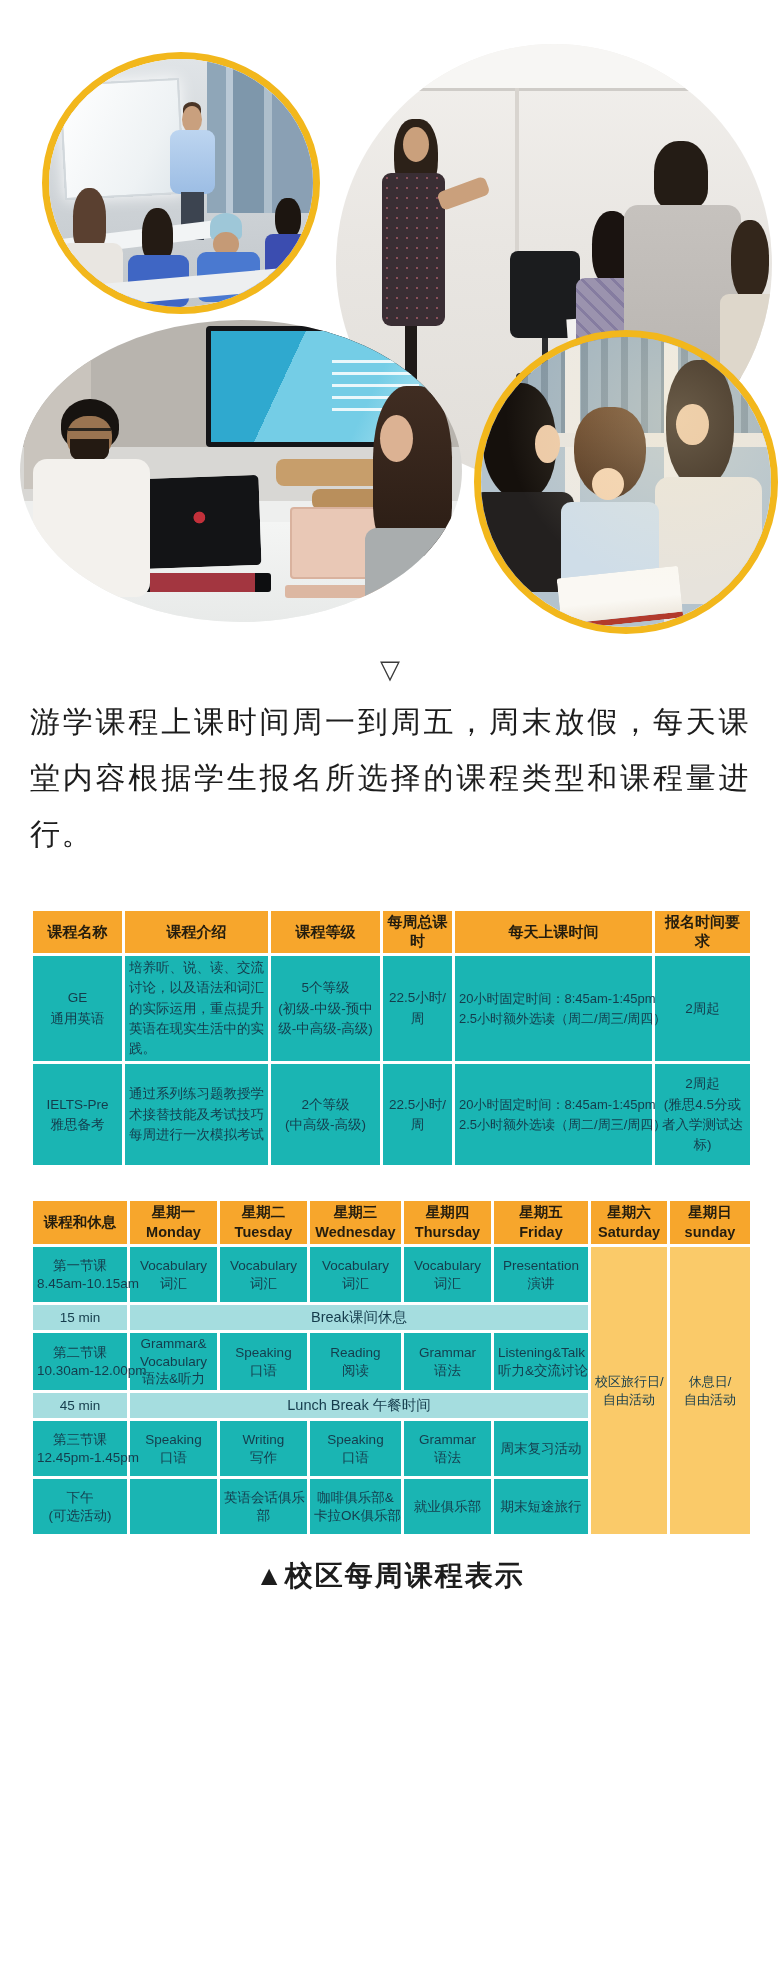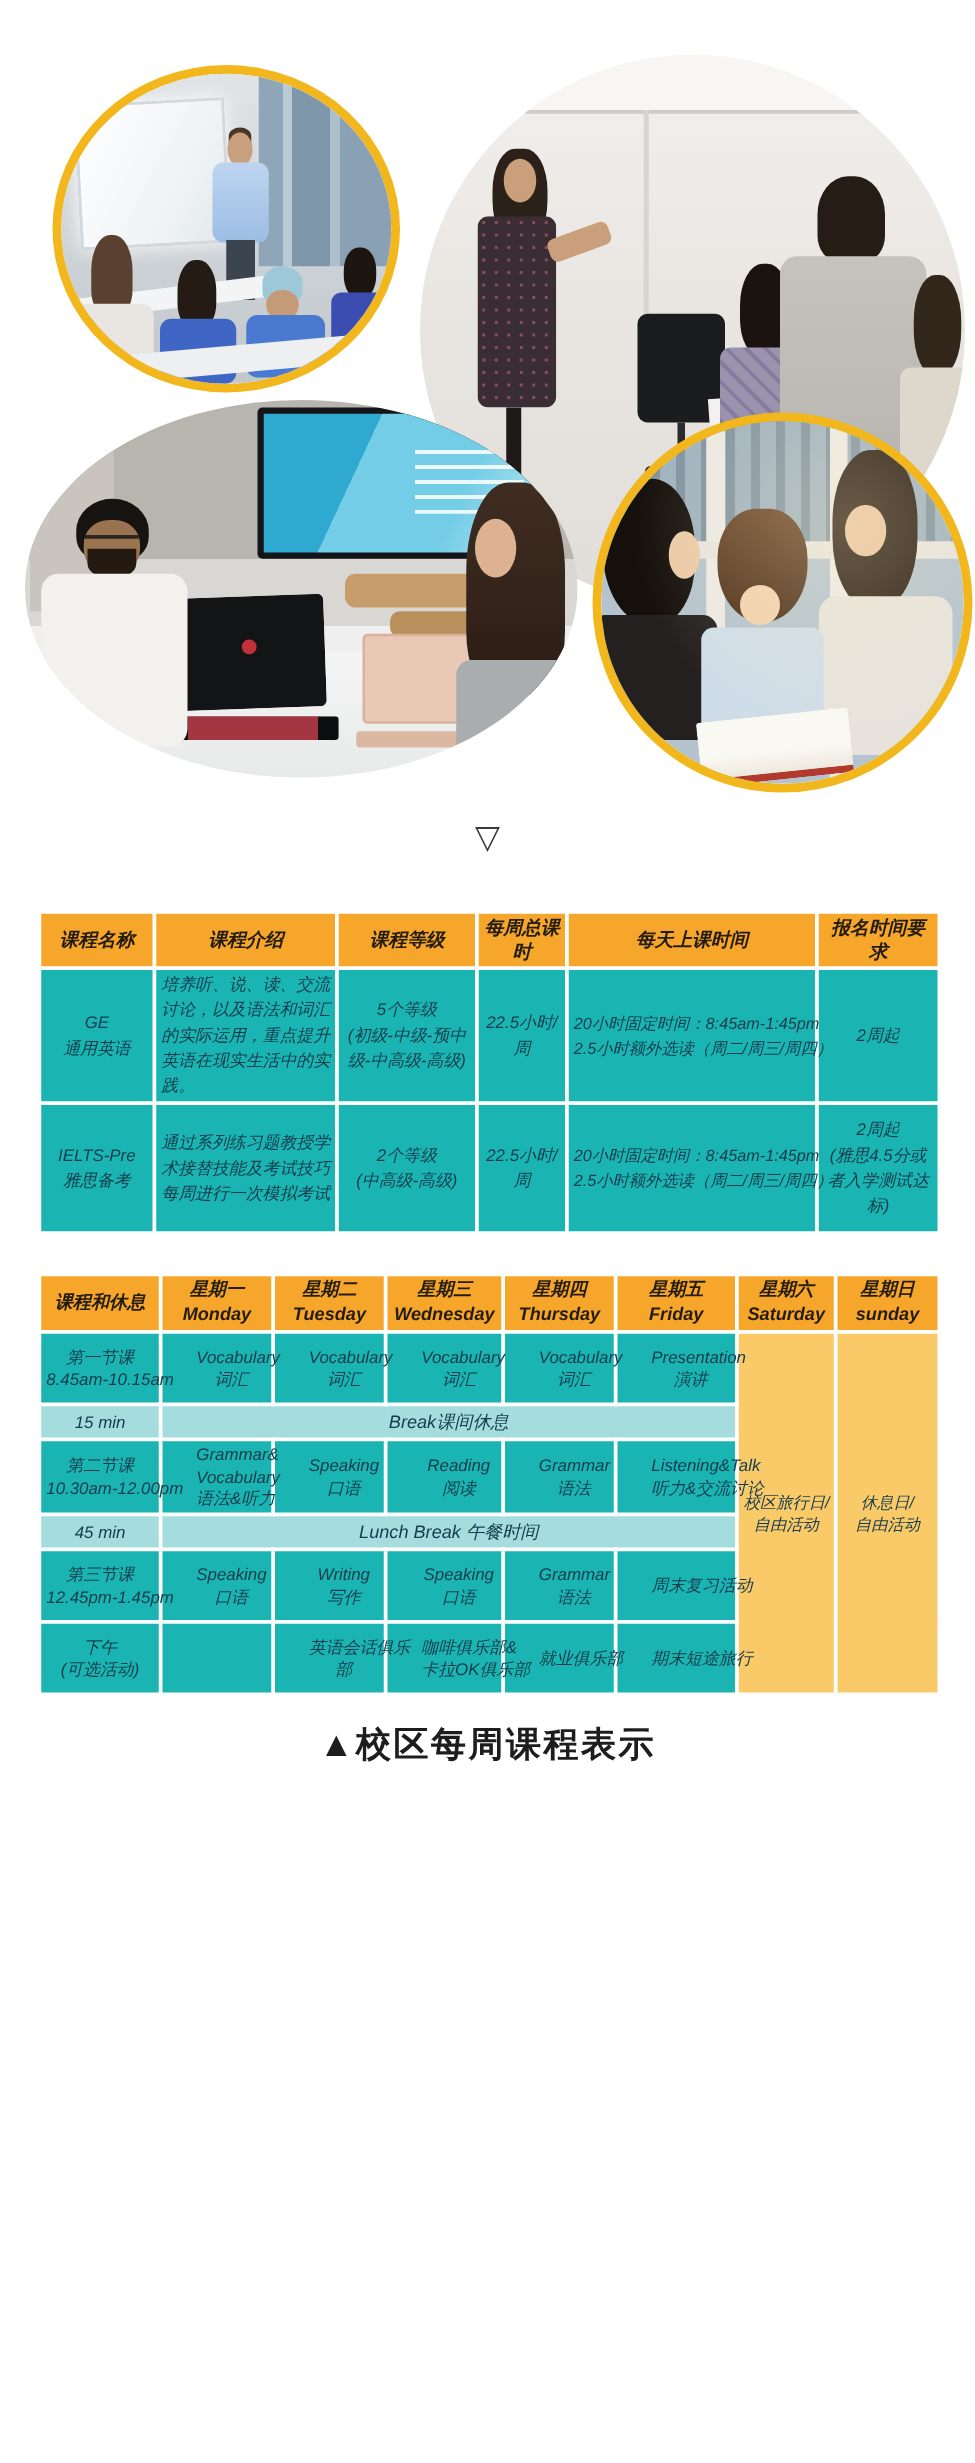--- a/index.html
+++ b/index.html
@@ -124,34 +124,34 @@
 
   
   .title{margin:84px 30px 0;text-align:center;font-size:30px;font-weight:bold;color:#111;letter-spacing:1px;}
   .divider{margin-top:16px;text-align:center;font-size:26px;color:#3a3a3a;line-height:1;}
   .para{margin:12px 30px 0;width:720px;font-size:30px;line-height:56px;letter-spacing:1.5px;
         text-align:justify;color:#1d1d1d;}
   .para.second{margin-top:32px;}
   .caption{margin-top:20px;text-align:center;font-size:28px;font-weight:600;color:#1d1d1d;letter-spacing:2px;}
 
   
-  table{border-collapse:collapse;table-layout:fixed;width:720px;margin-left:30px;font-style:italic;}
+  table{border-collapse:collapse;table-layout:fixed;width:720px;margin-left:30px;}
   td,th{border:3px solid #fff;vertical-align:middle;text-align:center;padding:2px 4px;box-sizing:border-box;}
   .ctable{margin-top:46px;}
   .ctable th{background:#F7A62C;color:#241d0e;font-size:15px;font-weight:bold;height:32px;}
   .ctable td{background:#1AB5B3;color:#143C4C;font-size:13.5px;line-height:1.5;}
   .ctable tr.course-row{height:104px;}
   .cl{margin:0;}
   .cl.nowrap{white-space:nowrap;font-size:13px;}
   .stable{margin-top:30px;}
   .stable th{background:#F7A62C;color:#241d0e;font-size:14.5px;font-weight:bold;height:40px;line-height:1.35;}
   .stable td{background:#1AB5B3;color:#153C4C;}
   .stable .row-class{height:58px;}
   .stable .row-break{height:28px;}
-  .sch-cell .cl{font-size:13.5px;line-height:1.3;white-space:nowrap;margin-left:23px;}
+  .sch-cell .cl{font-size:13.5px;line-height:1.3;white-space:nowrap;}
   .sch-label .cl{font-size:13.5px;line-height:1.3;white-space:nowrap;}
   .sch-break{background:#A5DDDF !important;font-size:14.5px;color:#1b4750;}
   .light{background:#A5DDDF !important;font-size:14px;color:#1b4750;}
   .weekend{background:#FACA69 !important;margin-left:24px;}
   .weekend .cl{font-size:13px;line-height:1.4;white-space:nowrap;}
 </style>
 </head>
 <body>
 
 <div class="page">
@@ -273,20 +273,21 @@
         <div class="fp hair"></div>
         <div class="fp face"></div>
         <div class="fp torso"></div>
       </div>
       <div class="pp p4-book"></div>
       <div class="pp p4-glow"></div>
     </div>
   </div>
 
   <div class="divider">▽</div>
+  <p class="para">游学课程上课时间周一到周五，周末放假，每天课堂内容根据学生报名所选择的课程类型和课程量进行。</p>
 
   <table class="ctable">
     <colgroup>
       <col style="width:92px">
         <col style="width:146px">
         <col style="width:112px">
       <col style="width:72px">
         <col style="width:200px">
         <col style="width:98px">
     </colgroup>

